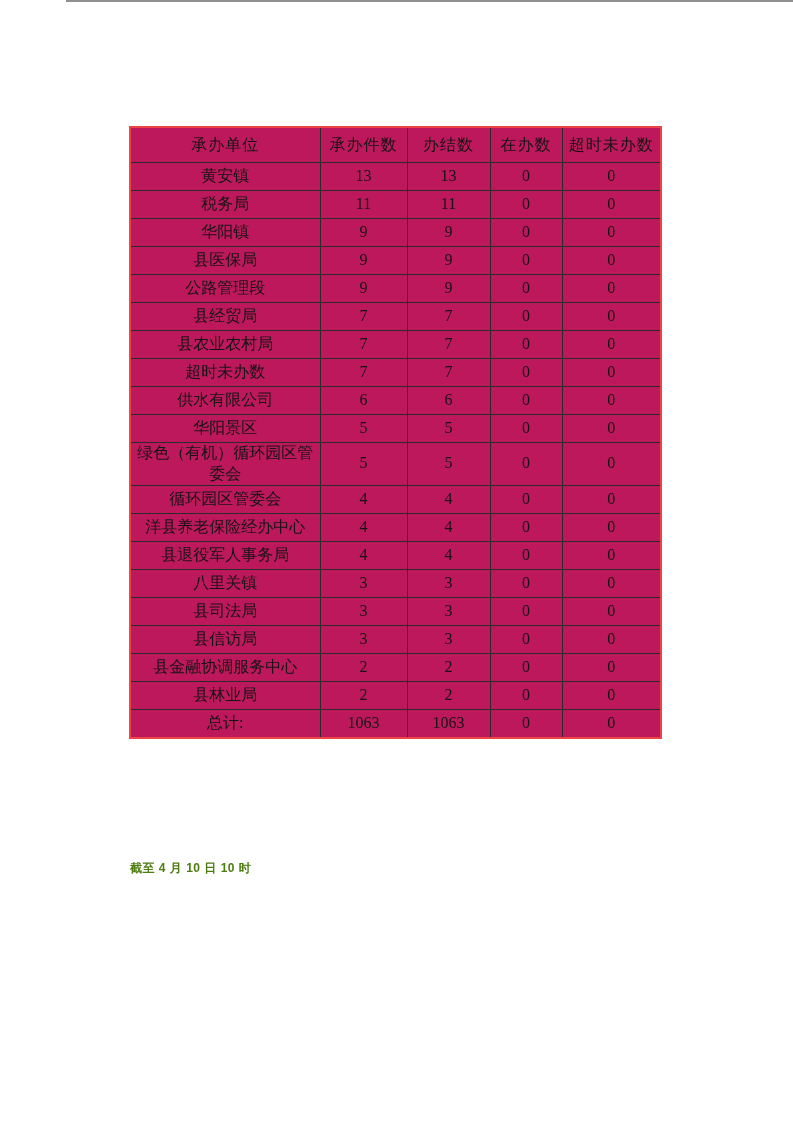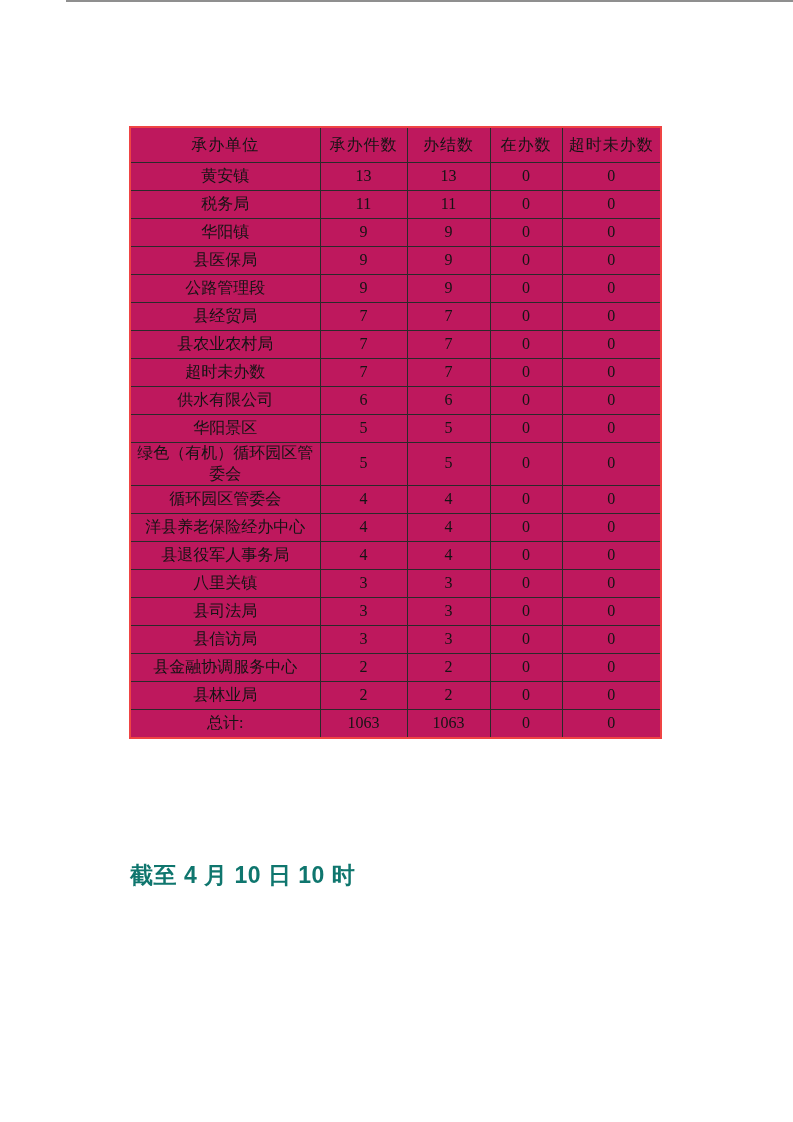--- a/index.html
+++ b/index.html
@@ -51,22 +51,22 @@
   }
   table.report tbody td {
     height: 27px;
   }
   .footer-note {
     position: absolute;
     left: 130px;
     top: 860px;
     font-family: "Liberation Sans", sans-serif;
     font-weight: 700;
-    font-size: 23px;
-    color: #0f766e;
+    font-size: 12px;
+    color: #4d7c0f;
     letter-spacing: 0.5px;
   }
 </style>
 </head>
 <body>
 
 <div class="page">
 
   <div class="scan-line"></div>
 

